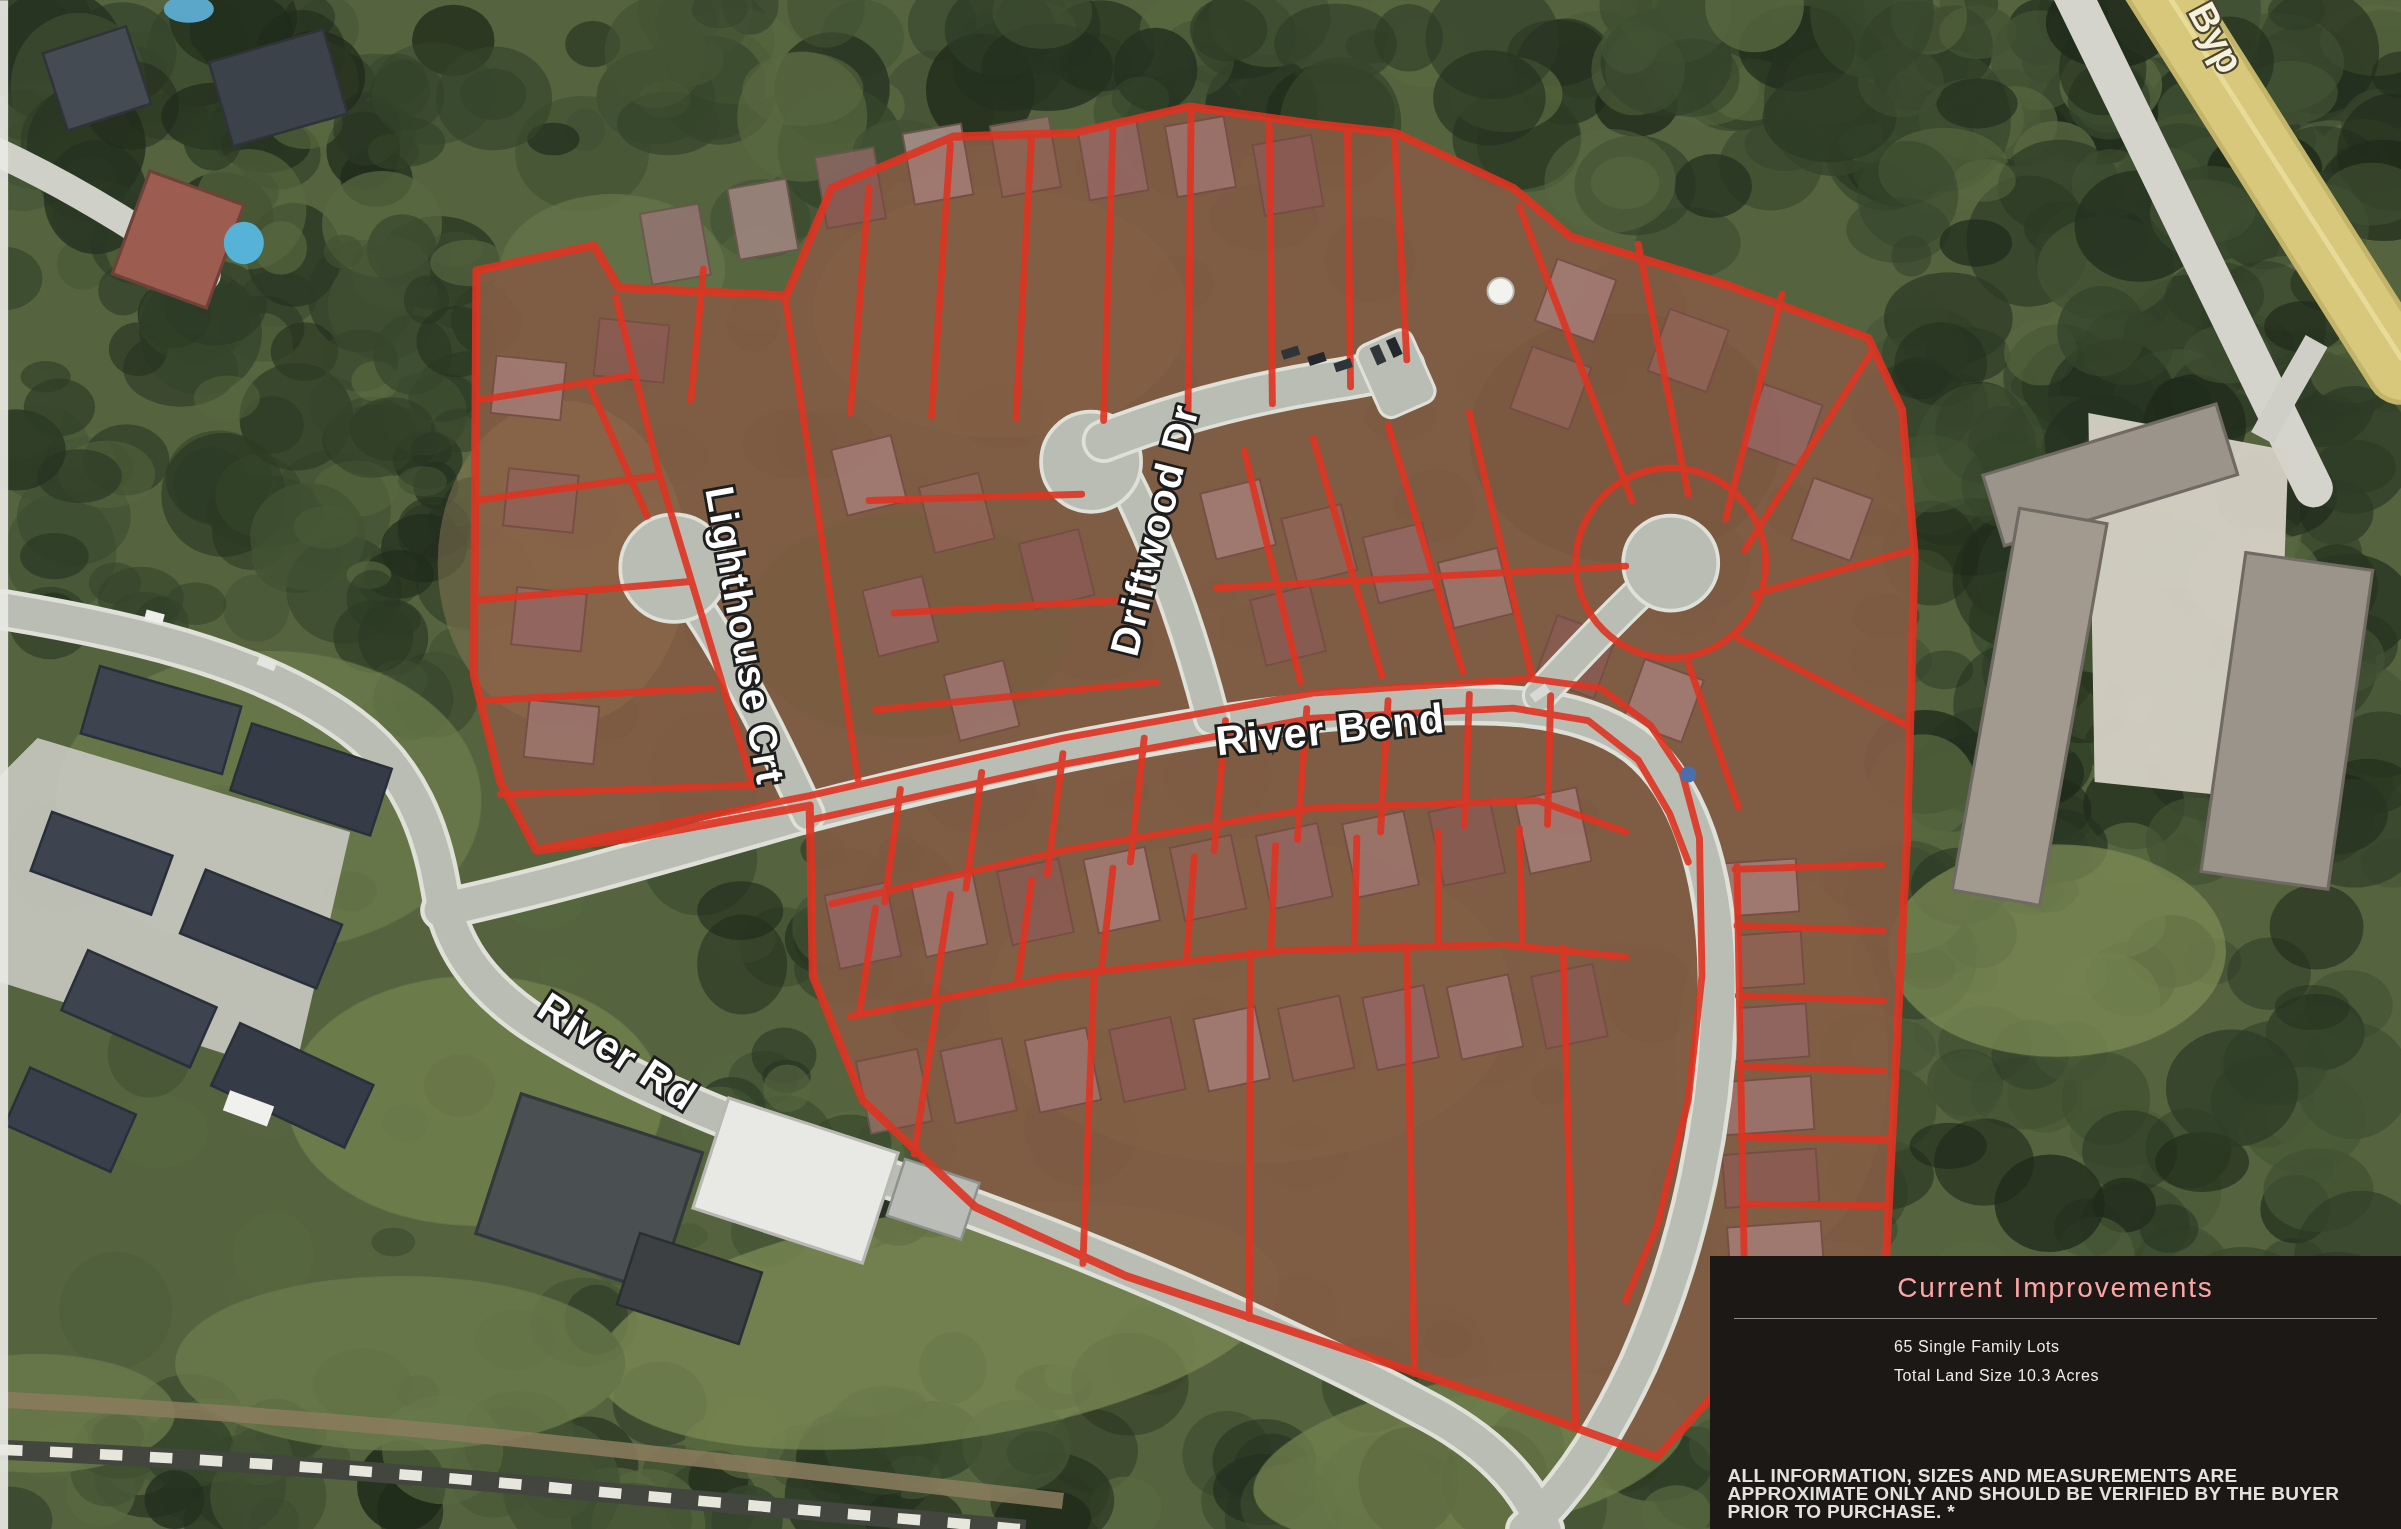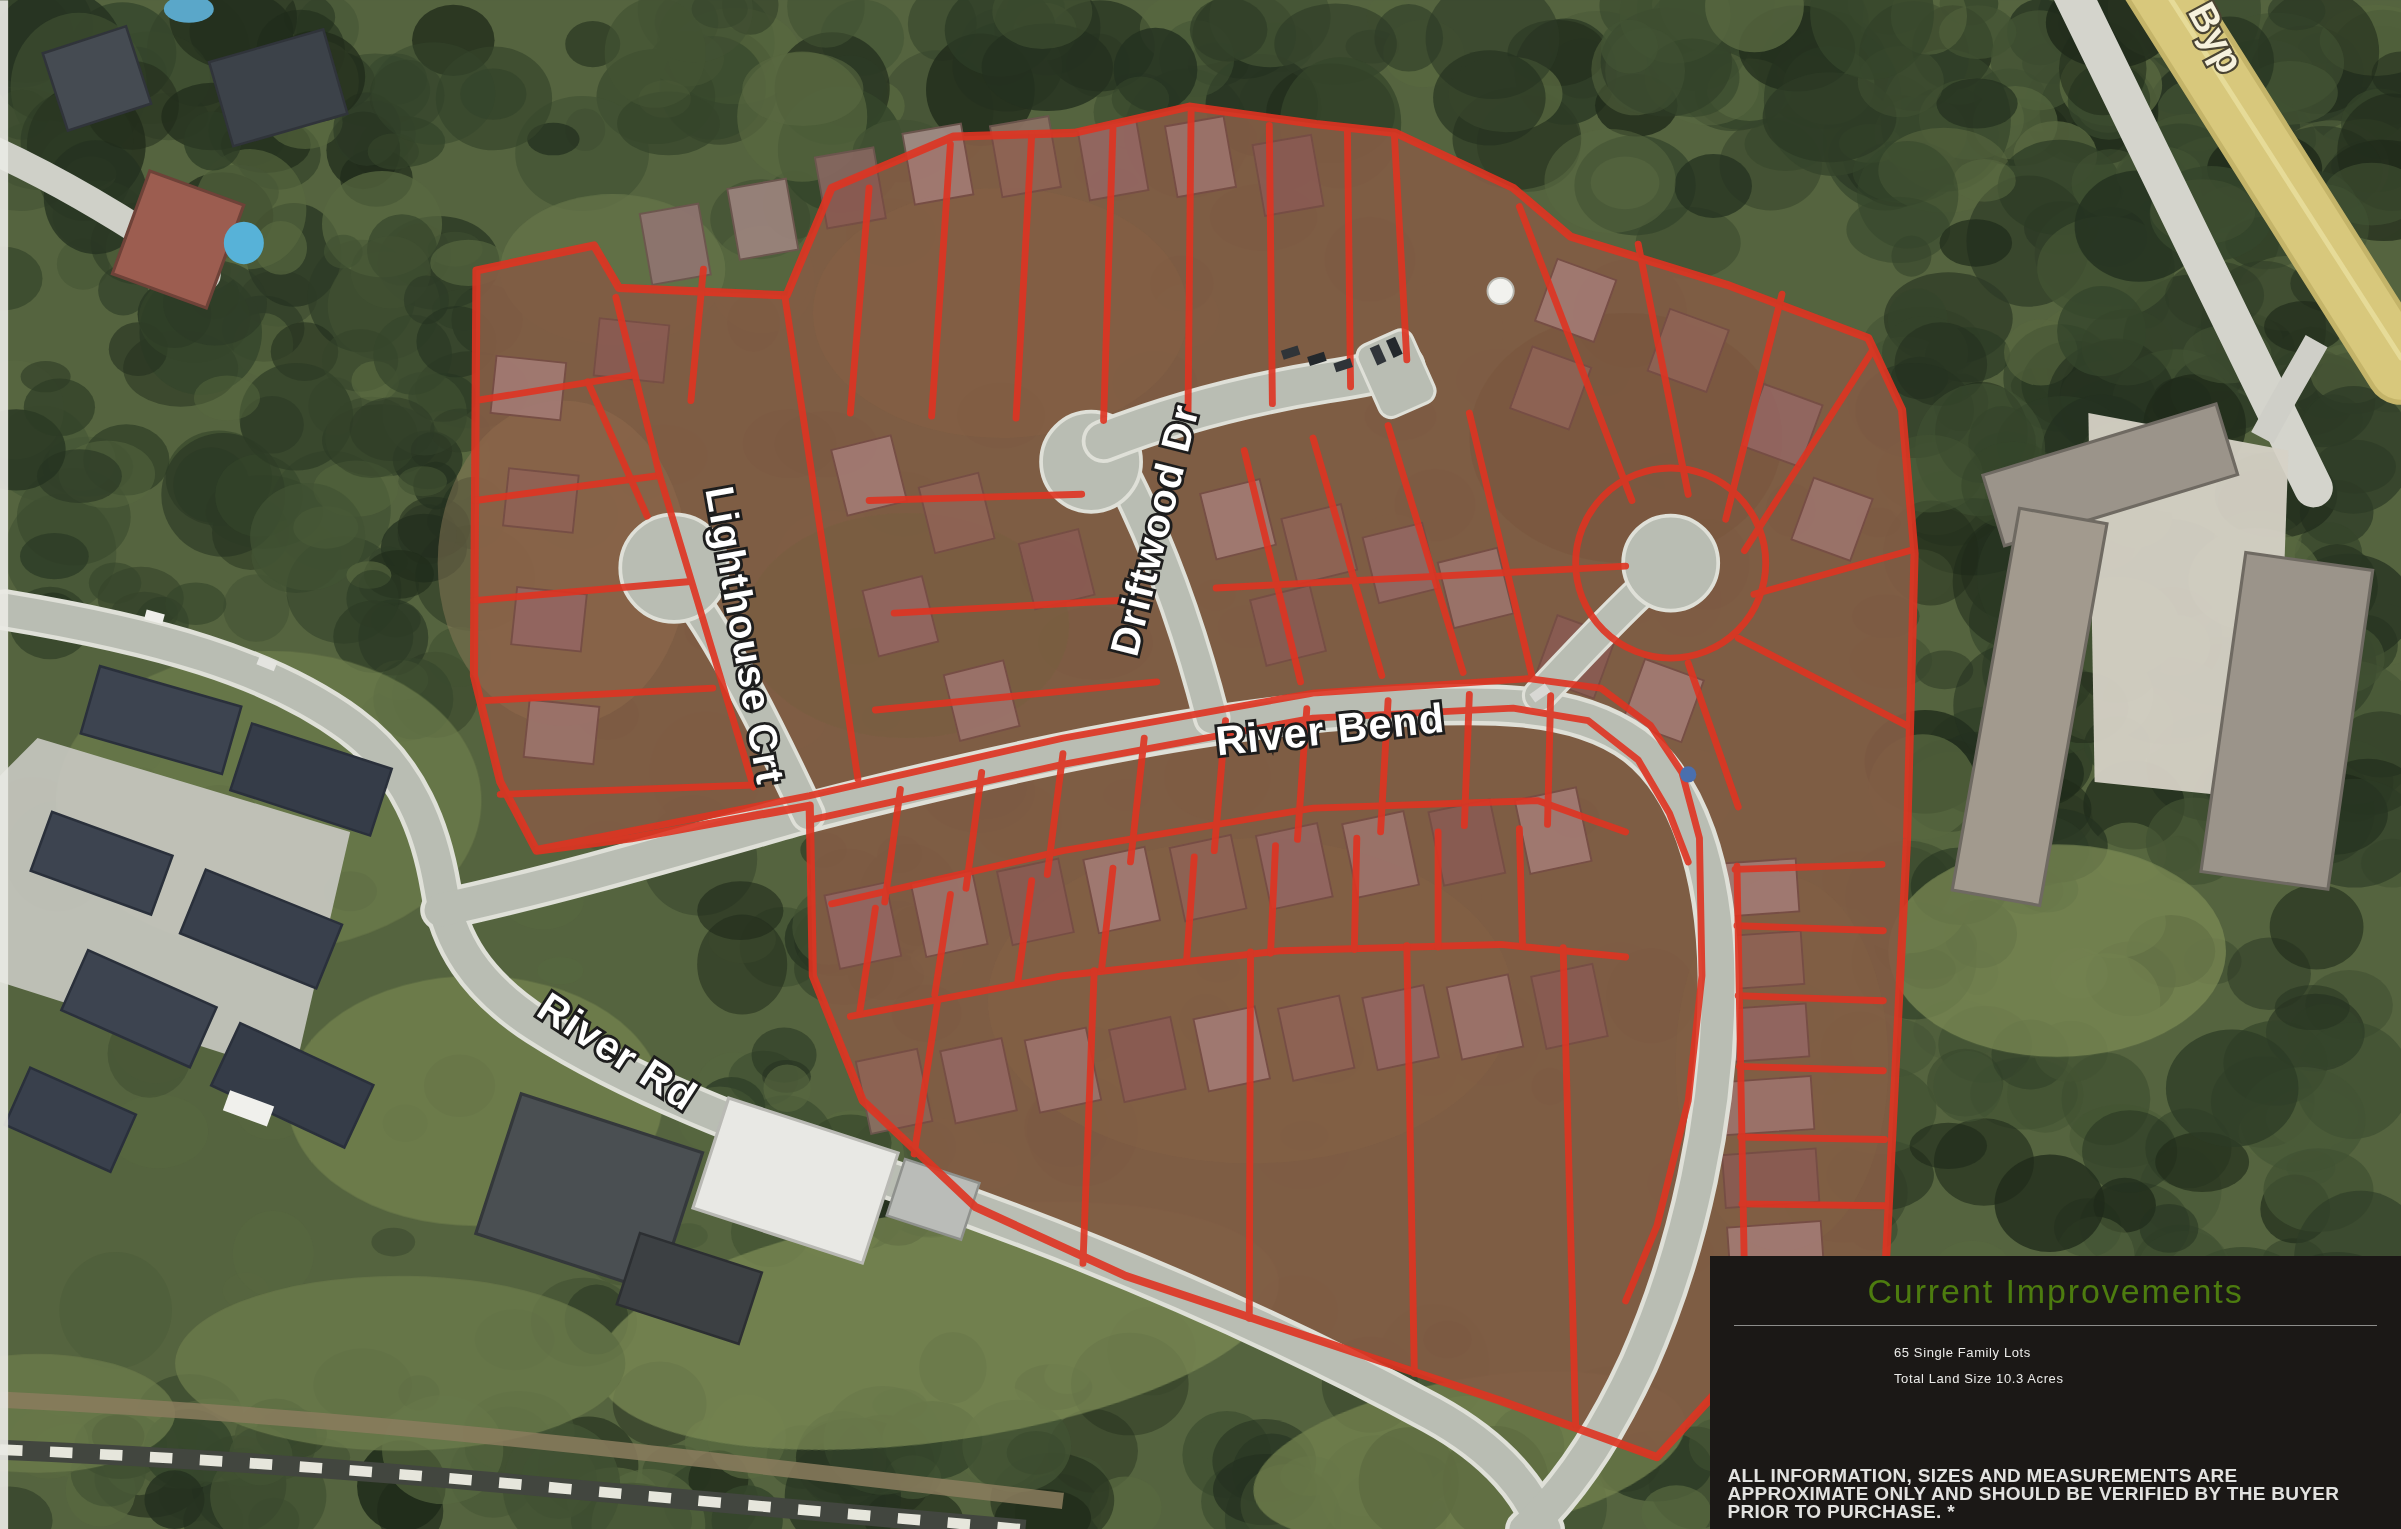--- a/index.html
+++ b/index.html
@@ -6,24 +6,24 @@
   #stage{position:relative;width:2401px;height:1530px;overflow:hidden;
          font-family:"Liberation Sans",sans-serif;background:#55643f;}
   #map{position:absolute;left:0;top:0;width:100%;height:100%;}
   .street-label{font-family:"Liberation Sans",sans-serif;font-weight:bold;
                 fill:var(--label-fill);stroke:#1d1d1d;stroke-width:9px;
                 paint-order:stroke;letter-spacing:2px;}
   .hwy-label{font-family:"Liberation Sans",sans-serif;font-weight:bold;
              fill:#f6f1dd;stroke:#4a4432;stroke-width:7px;paint-order:stroke;}
   #info-panel{position:absolute;left:1710px;top:1256px;width:691px;height:274px;
               background:var(--panel-bg);color:var(--panel-text);box-sizing:border-box;}
-  #panel-title{margin-top:16.3px;text-align:center;font-size:34px;font-weight:300;
-               letter-spacing:1.9px;color:#4d7c0f;}
+  #panel-title{margin-top:16.3px;text-align:center;font-size:28px;font-weight:300;
+               letter-spacing:1.9px;color:#fca5a5;}
   #panel-divider{margin:13.8px 24px 0 24px;border-top:1.9px solid #8d8d8b;height:0;}
-  .panel-stat{margin-left:184px;font-size:13px;letter-spacing:0.6px;color:#ececea;}
+  .panel-stat{margin-left:184px;font-size:16px;letter-spacing:0.6px;color:#ececea;}
   #stat-1{margin-top:19px;}
   #stat-2{margin-top:11.3px;}
   #panel-disclaimer{position:absolute;left:17.5px;top:211px;width:644px;
                     font-size:19px;font-weight:bold;letter-spacing:0.3px;
                     line-height:18px;color:#e2e2e0;text-transform:uppercase;}
 </style>
 </head>
 <body>
 
 <div id="stage">

